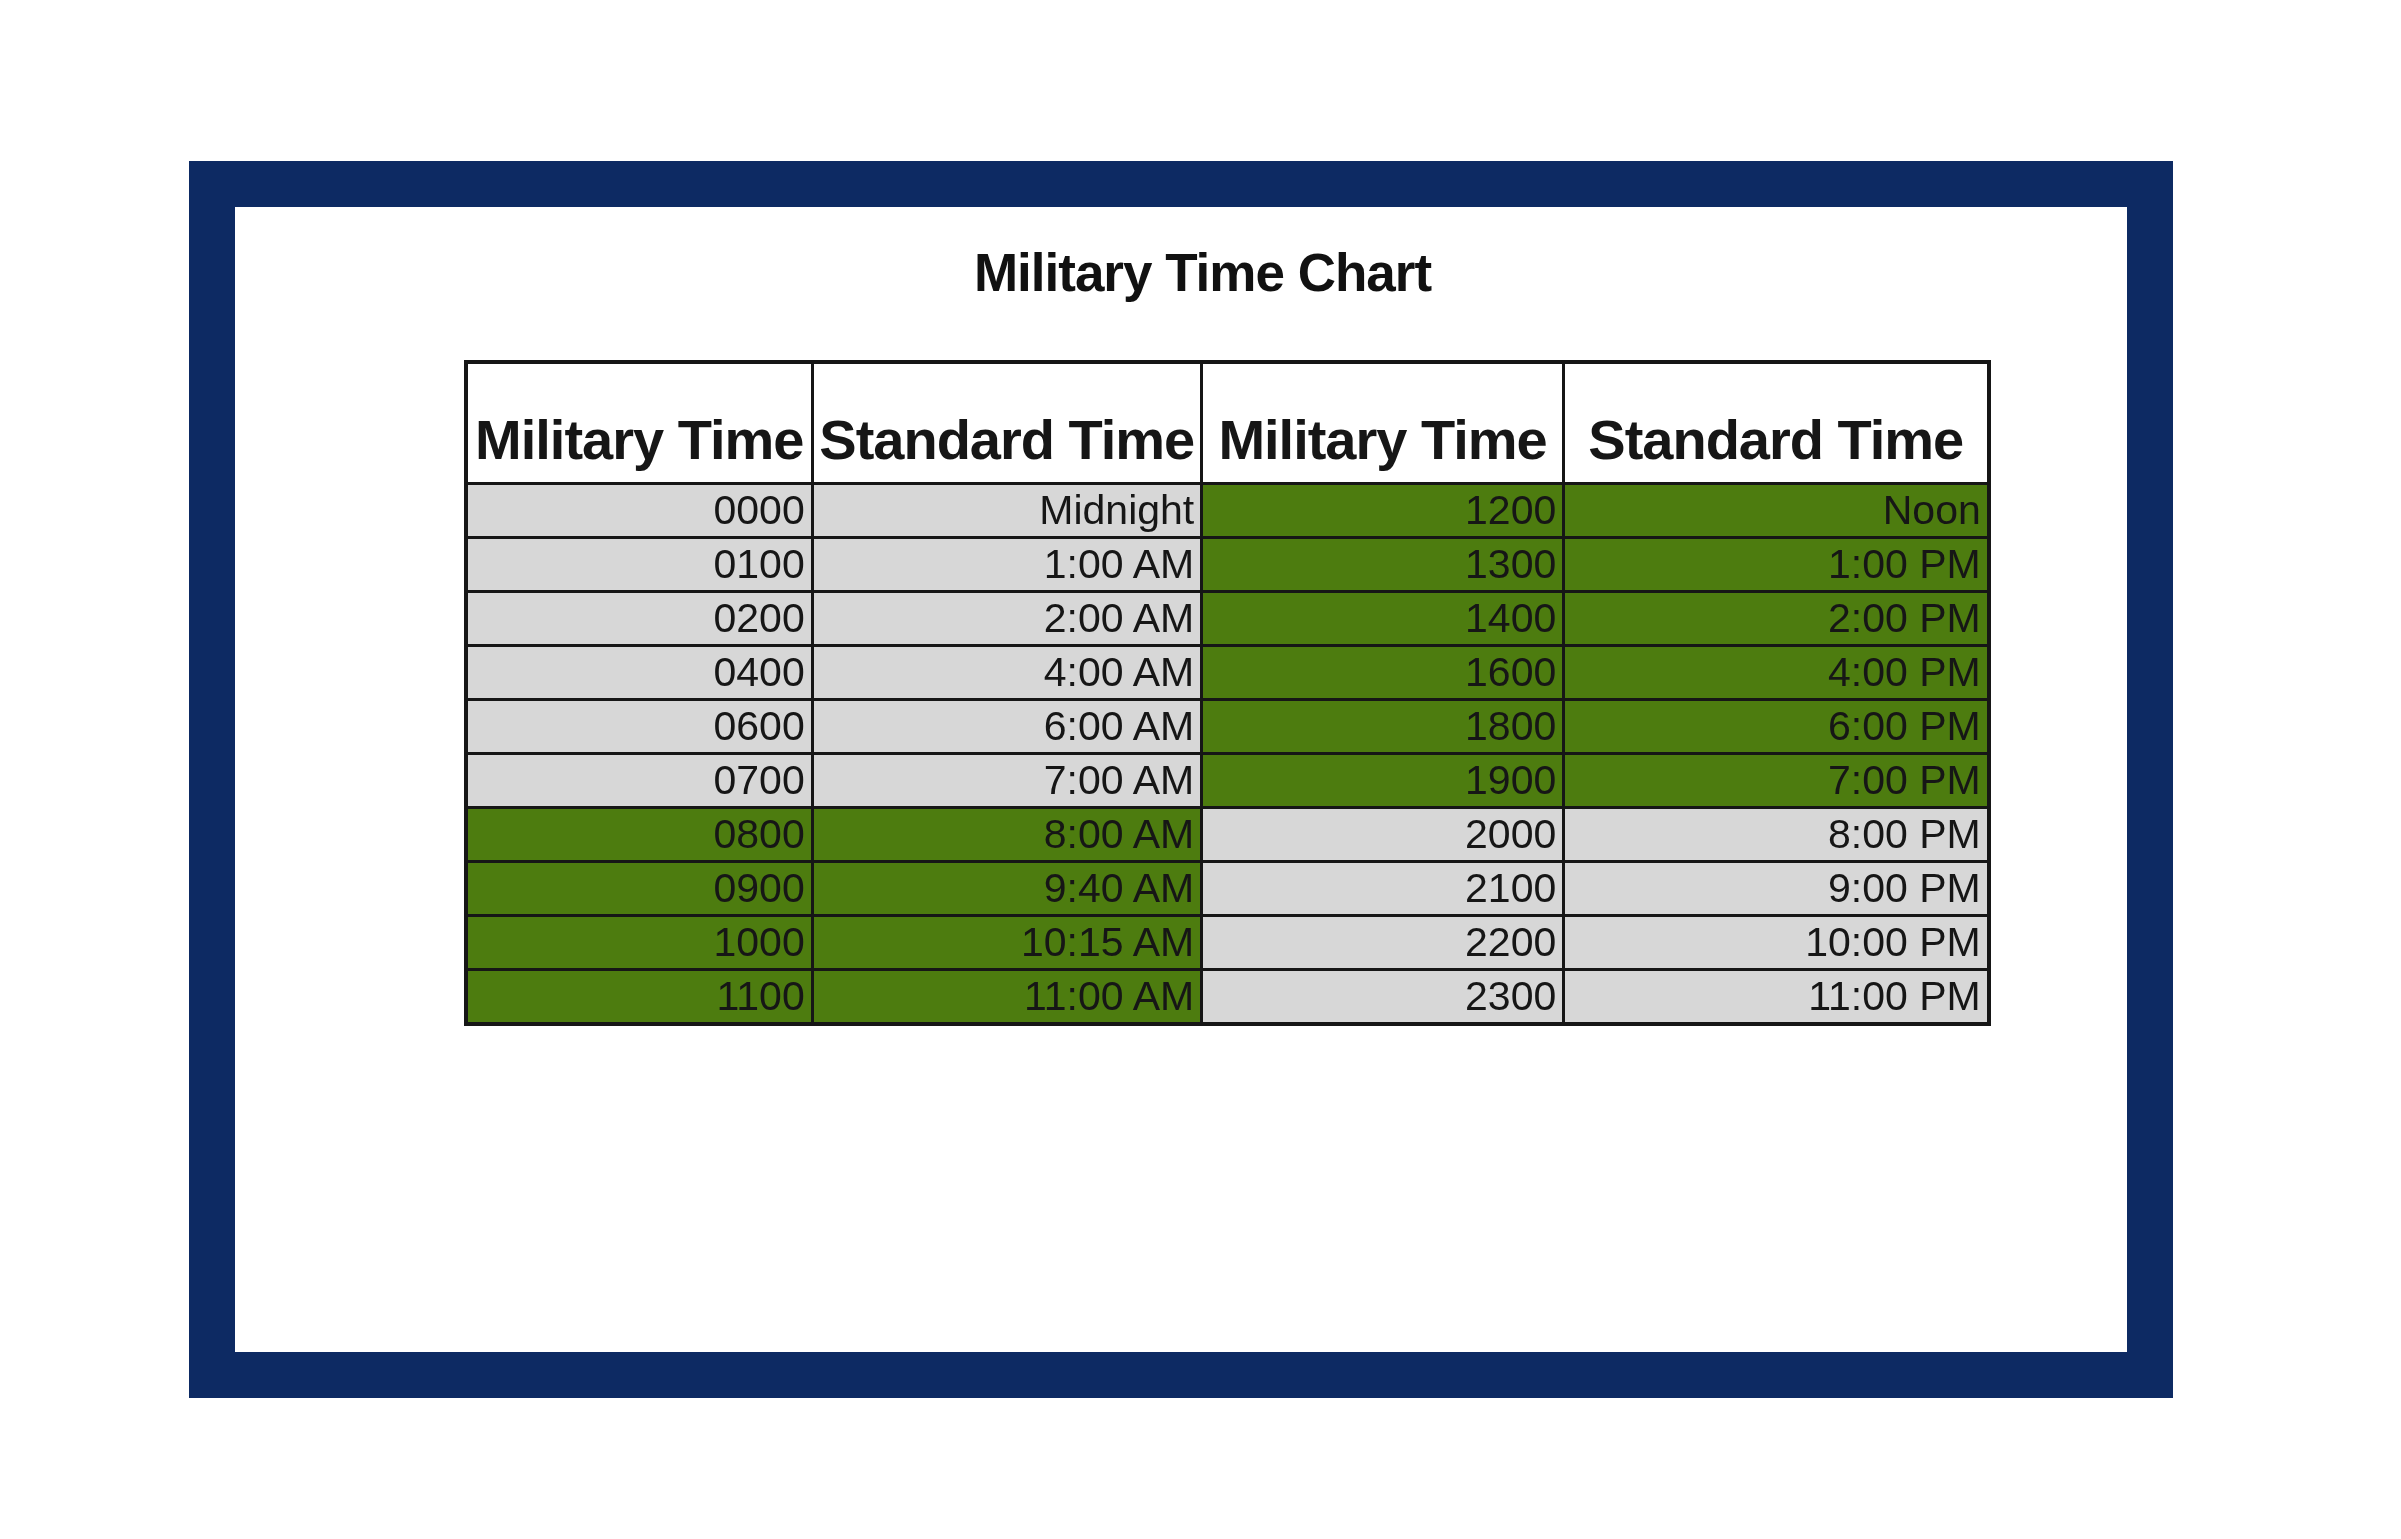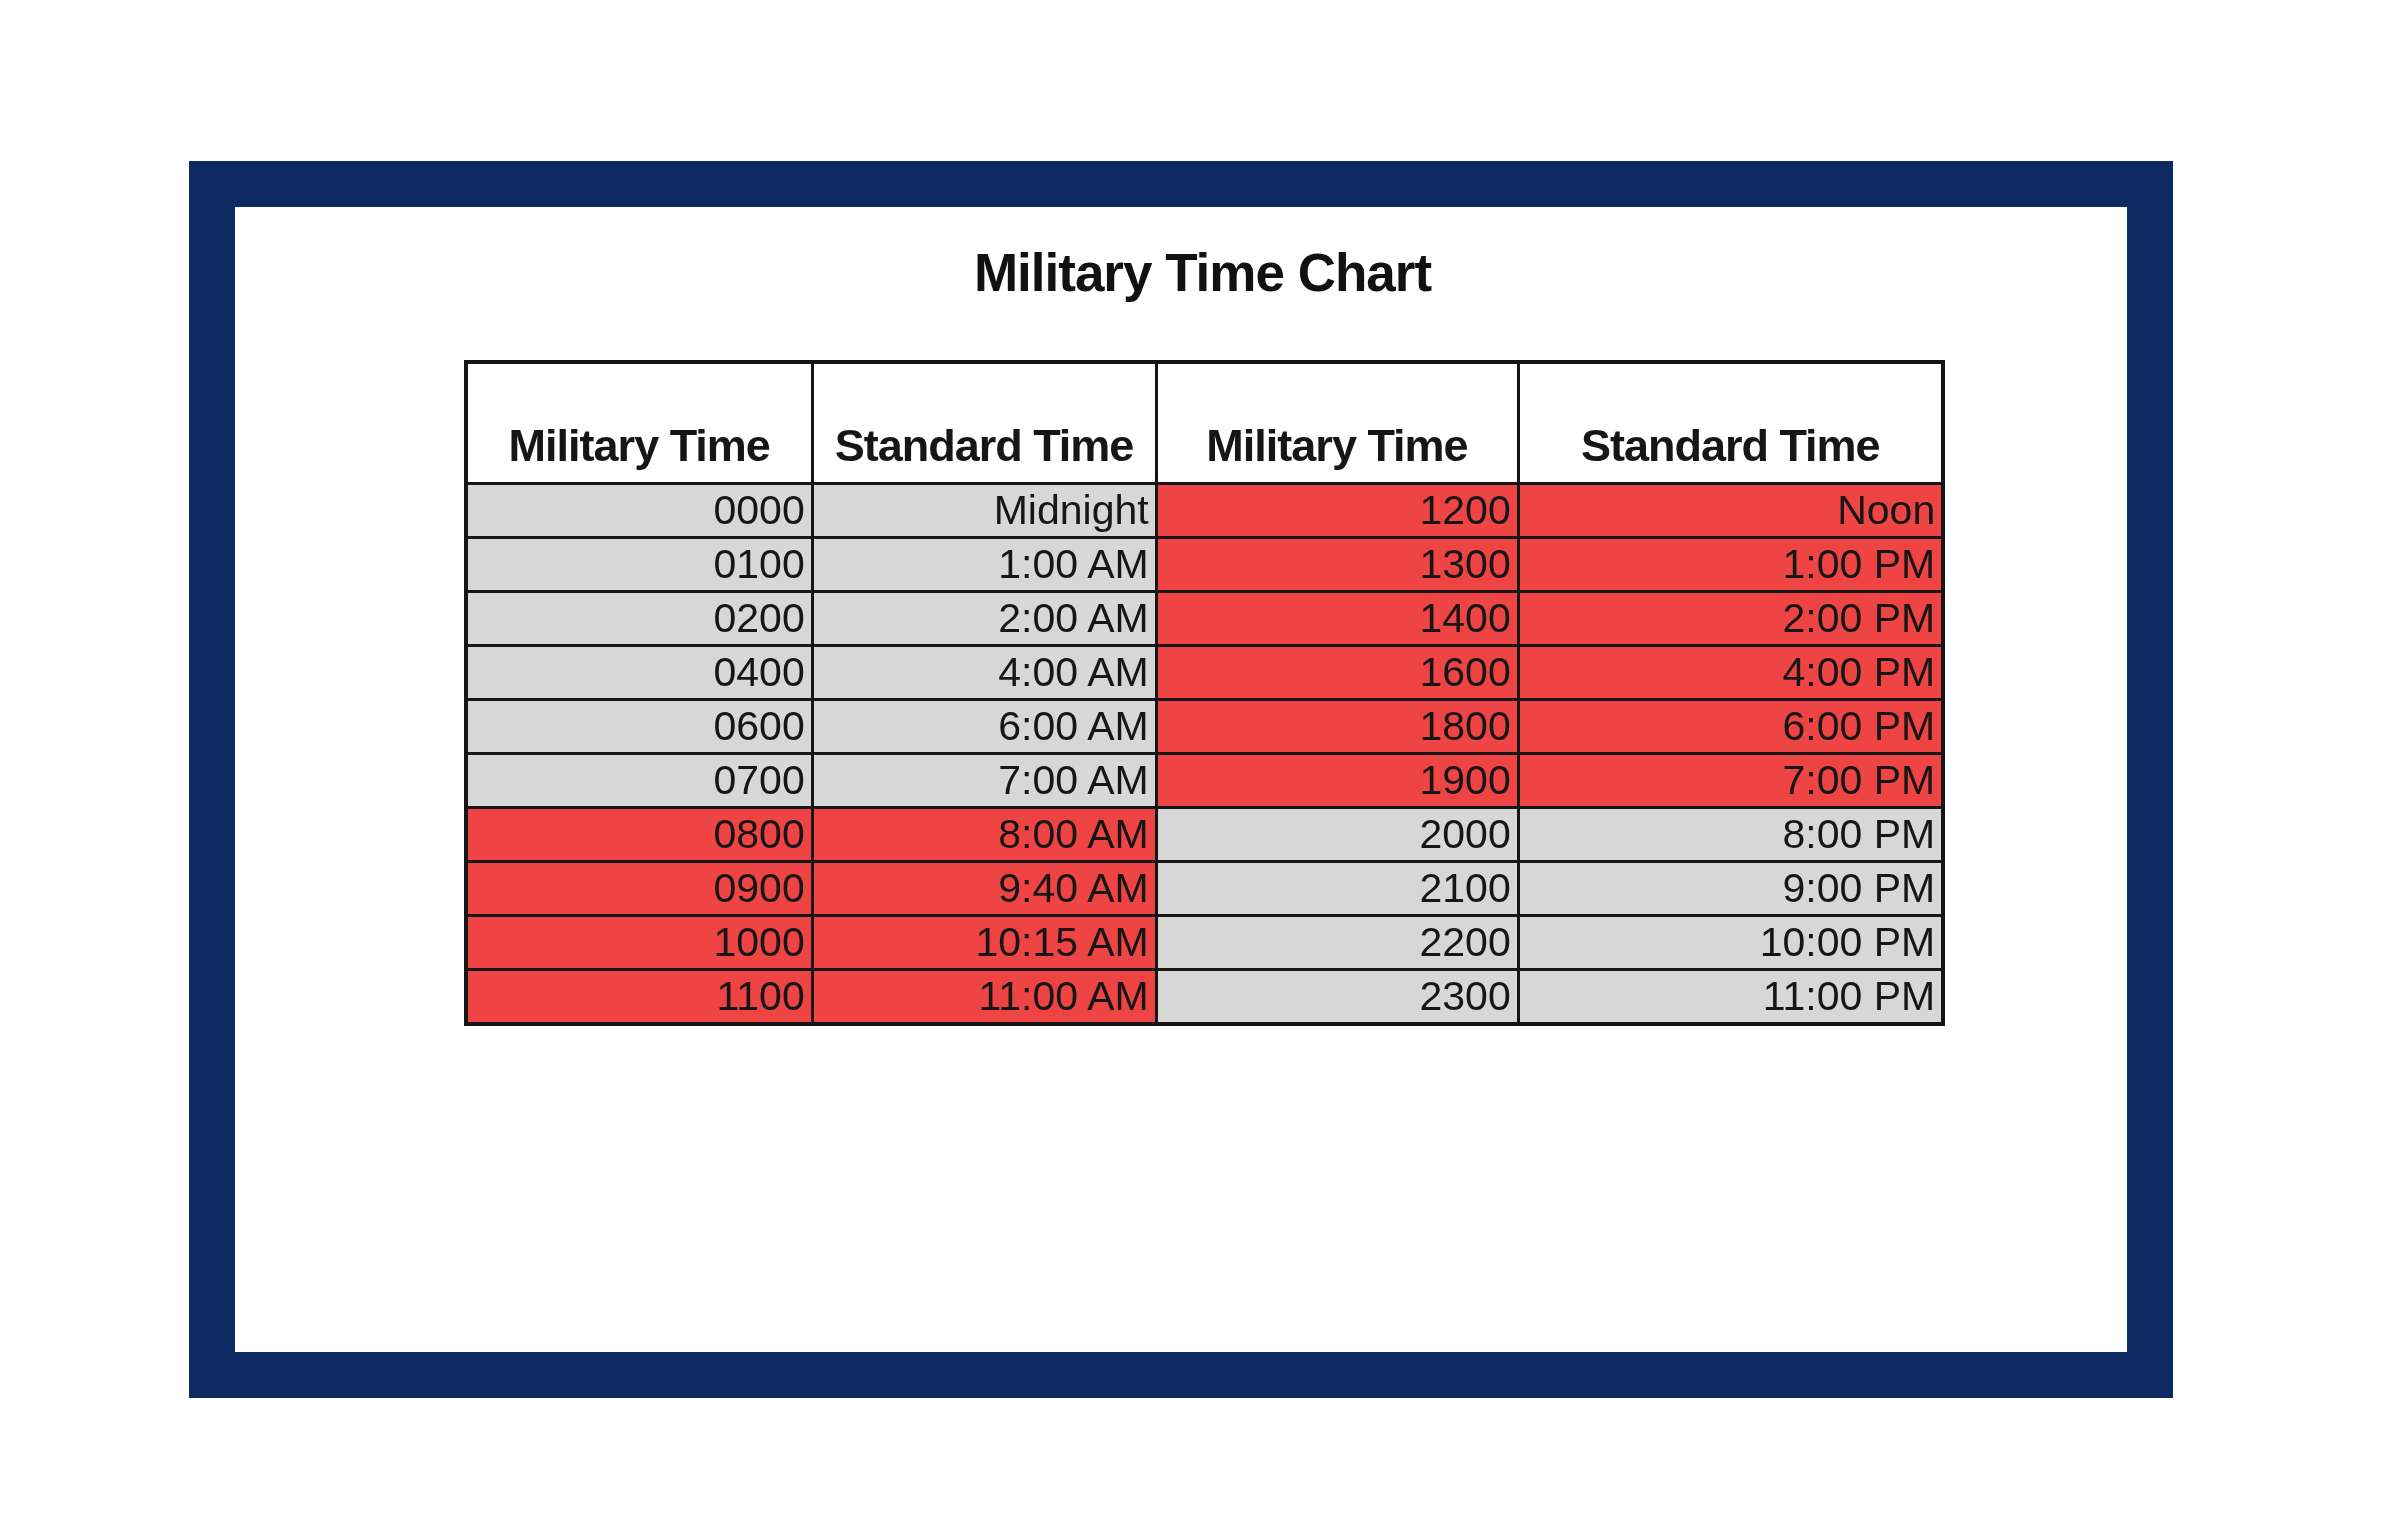--- a/index.html
+++ b/index.html
@@ -48,40 +48,40 @@
   .time-table th, .time-table td {
     border: 3.8px solid #161616;
     text-align: center;
     color: #161616;
     overflow: hidden;
     white-space: nowrap;
   }
   .time-table th {
     height: 108px;
     background: #ffffff;
-    font-size: 45px;
+    font-size: 56px;
     font-weight: bold;
     letter-spacing: -1px;
     vertical-align: bottom;
     padding: 0 5.8px 9.6px 5.8px;
   }
   .time-table td {
     height: 51px;
     font-size: 41px;
     font-weight: normal;
     vertical-align: middle;
     padding: 0 5.8px;
     text-align: right;
   }
   .col-m1 { width: 346px; }
   .col-s1 { width: 344px; }
   .col-m2 { width: 362px; }
   .col-s2 { width: 425px; }
   .time-table td.gray  { background: #d7d7d7; }
-  .time-table td.cream { background: #ef4444; }
+  .time-table td.cream { background: #4d7c0f; }
 </style>
 </head>
 <body>
 
 <div class="canvas">
   <div class="frame"></div>
 
   <div class="chart-title">Military Time Chart</div>
 
   <table class="time-table">

